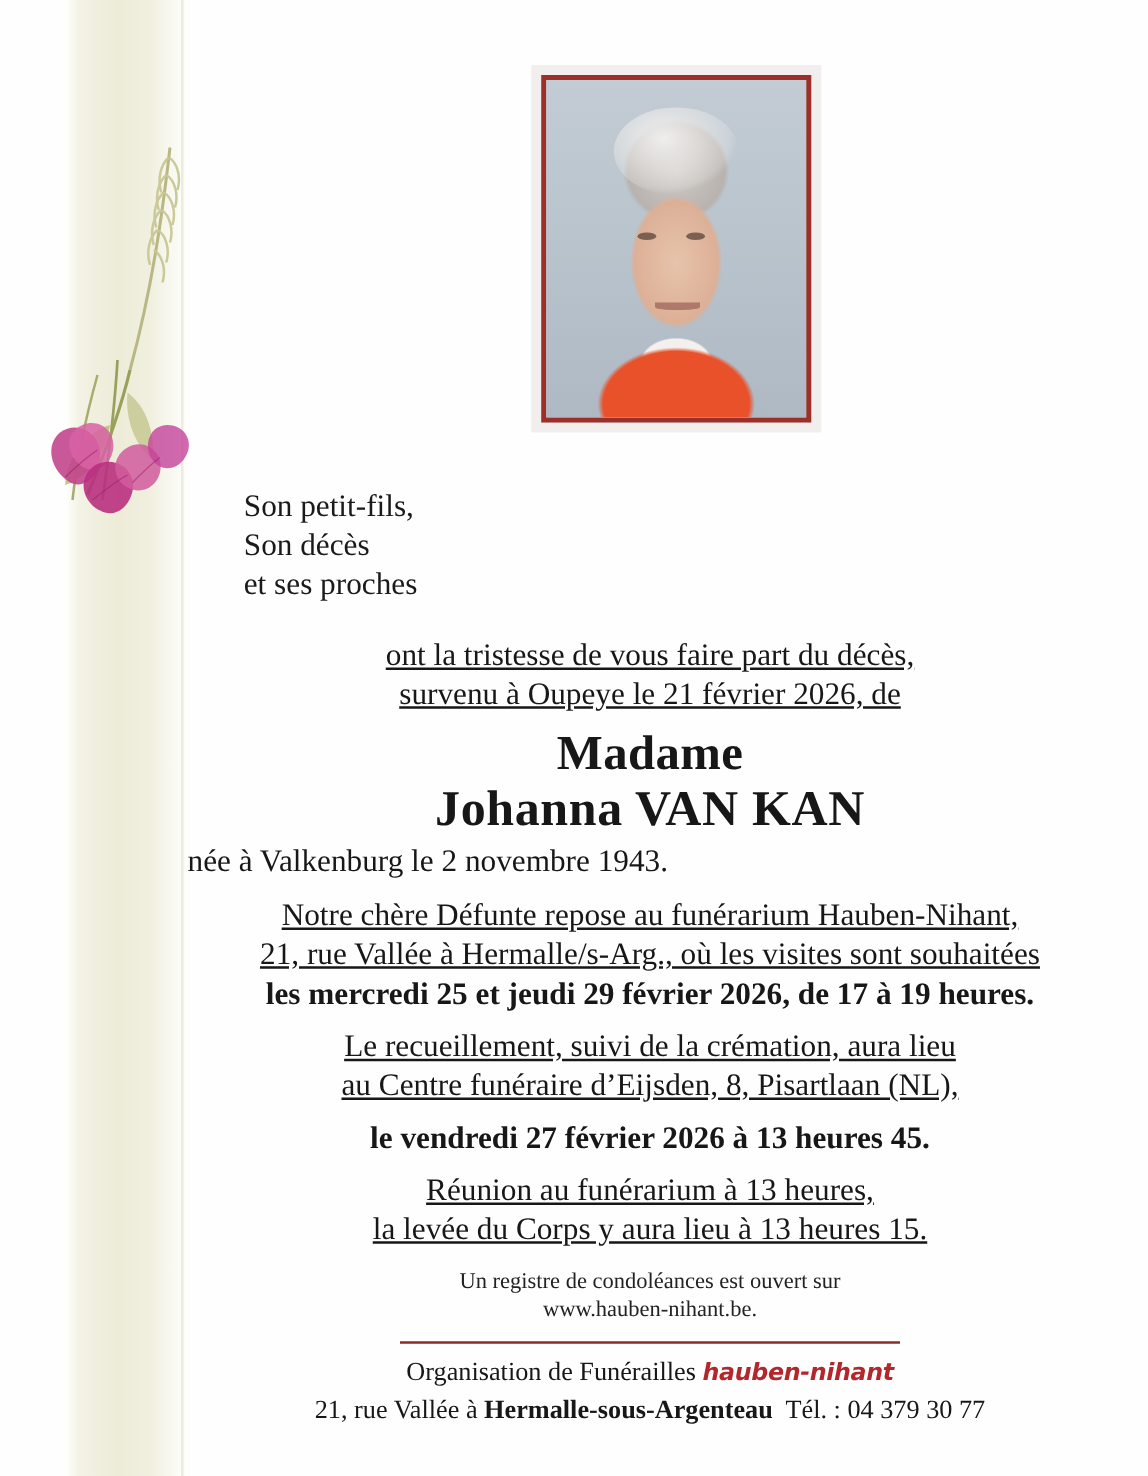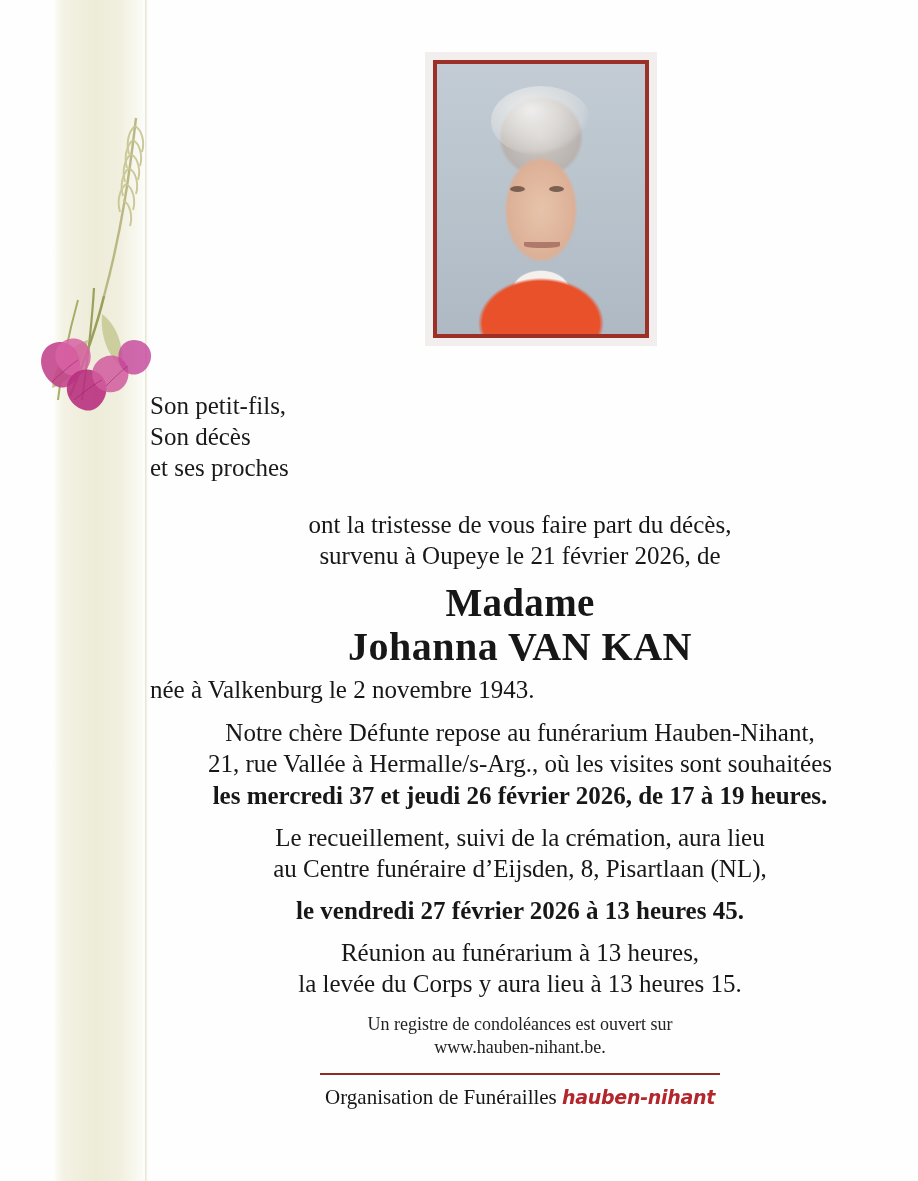--- a/index.html
+++ b/index.html
@@ -109,28 +109,30 @@
     opacity: .7;
   }
   
   .content {
     position: absolute;
     left: 150px;
     top: 390px;
     width: 740px;
   }
   .left-lines {
+    margin-left: 45px;
     font-size: 25px;
     line-height: 31px;
     color: #1a1a1a;
   }
   .centered {
     text-align: center;
     font-size: 25px;
     line-height: 31px;
+    text-decoration: underline;
   }
   .gap-1 { height: 26px; }
   .gap-2 { height: 14px; }
   .gap-3 { height: 10px; }
   .madame {
     text-align: center;
     font-weight: bold;
     font-size: 39px;
     line-height: 36px;
     letter-spacing: .3px;
@@ -256,21 +258,21 @@
     <div class="gap-2"></div>
 
     <div class="madame">Madame</div>
     <div class="name">Johanna VAN KAN</div>
     <div class="born">née à Valkenburg le 2 novembre 1943.</div>
 
     <div class="gap-3"></div>
 
     <div class="centered">Notre chère Défunte repose au funérarium Hauben-Nihant,</div>
     <div class="centered">21, rue Vallée à Hermalle/s-Arg., où les visites sont souhaitées</div>
-    <div class="bold-line"><span>les mercredi 37 et jeudi 26 février 2026, de 17 à 19 heures</span><span class="b">.</span></div>
+    <div class="bold-line"><span>les mercredi 25 et jeudi 29 février 2026, de 17 à 19 heures</span><span class="b">.</span></div>
 
     <div class="gap-3"></div>
 
     <div class="centered">Le recueillement, suivi de la crémation, aura lieu</div>
     <div class="centered">au Centre funéraire d’Eijsden, 8, Pisartlaan (NL),</div>
 
     <div class="gap-3"></div>
 
     <div class="bold-line"><span>le vendredi 27 février 2026 à 13 heures 45</span><span>.</span></div>
 
@@ -282,15 +284,18 @@
     <div class="gap-2"></div>
 
     <div class="small-note">Un registre de condoléances est ouvert sur</div>
     <div class="small-note">www.hauben-nihant.be.</div>
 
     <div class="rule"></div>
 
     <div class="footer">
       <span>Organisation de Funérailles </span><span class="brand">hauben-nihant</span>
     </div>
+    <div class="footer">
+      <span>21, rue Vallée à </span><span class="b">Hermalle-sous-Argenteau</span><span>&nbsp; </span><span class="nowrap">Tél. : 04 379 30 77</span>
+    </div>
 
   </div>
 </div>
 
 </body></html>

